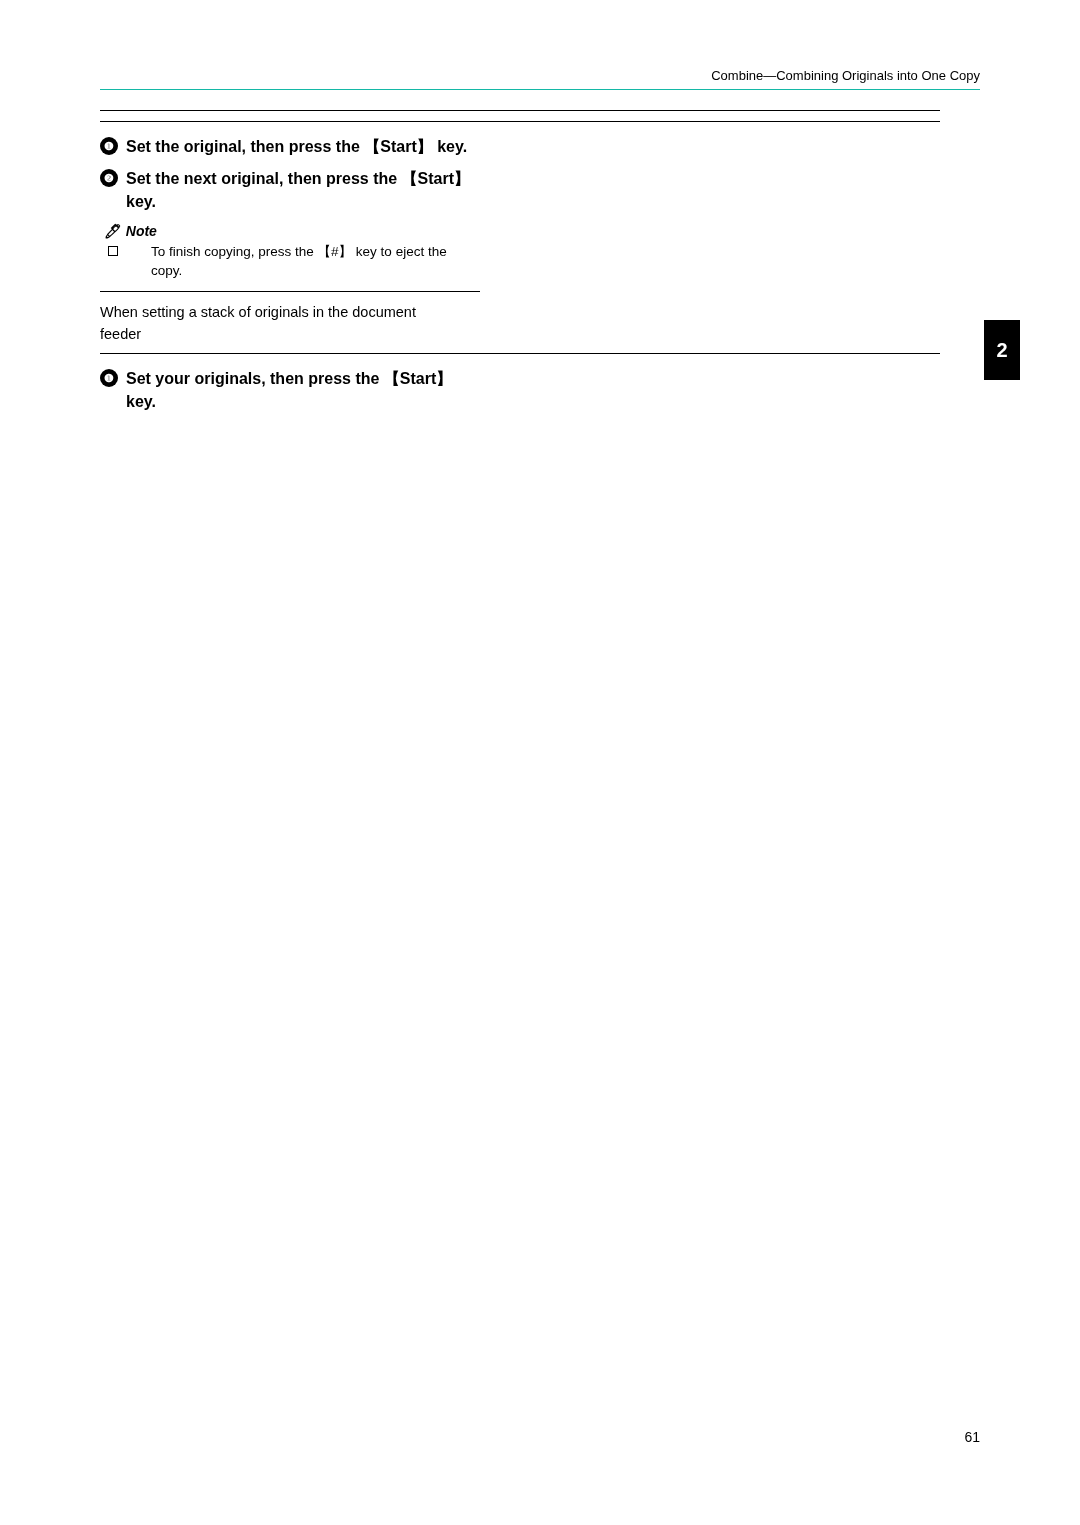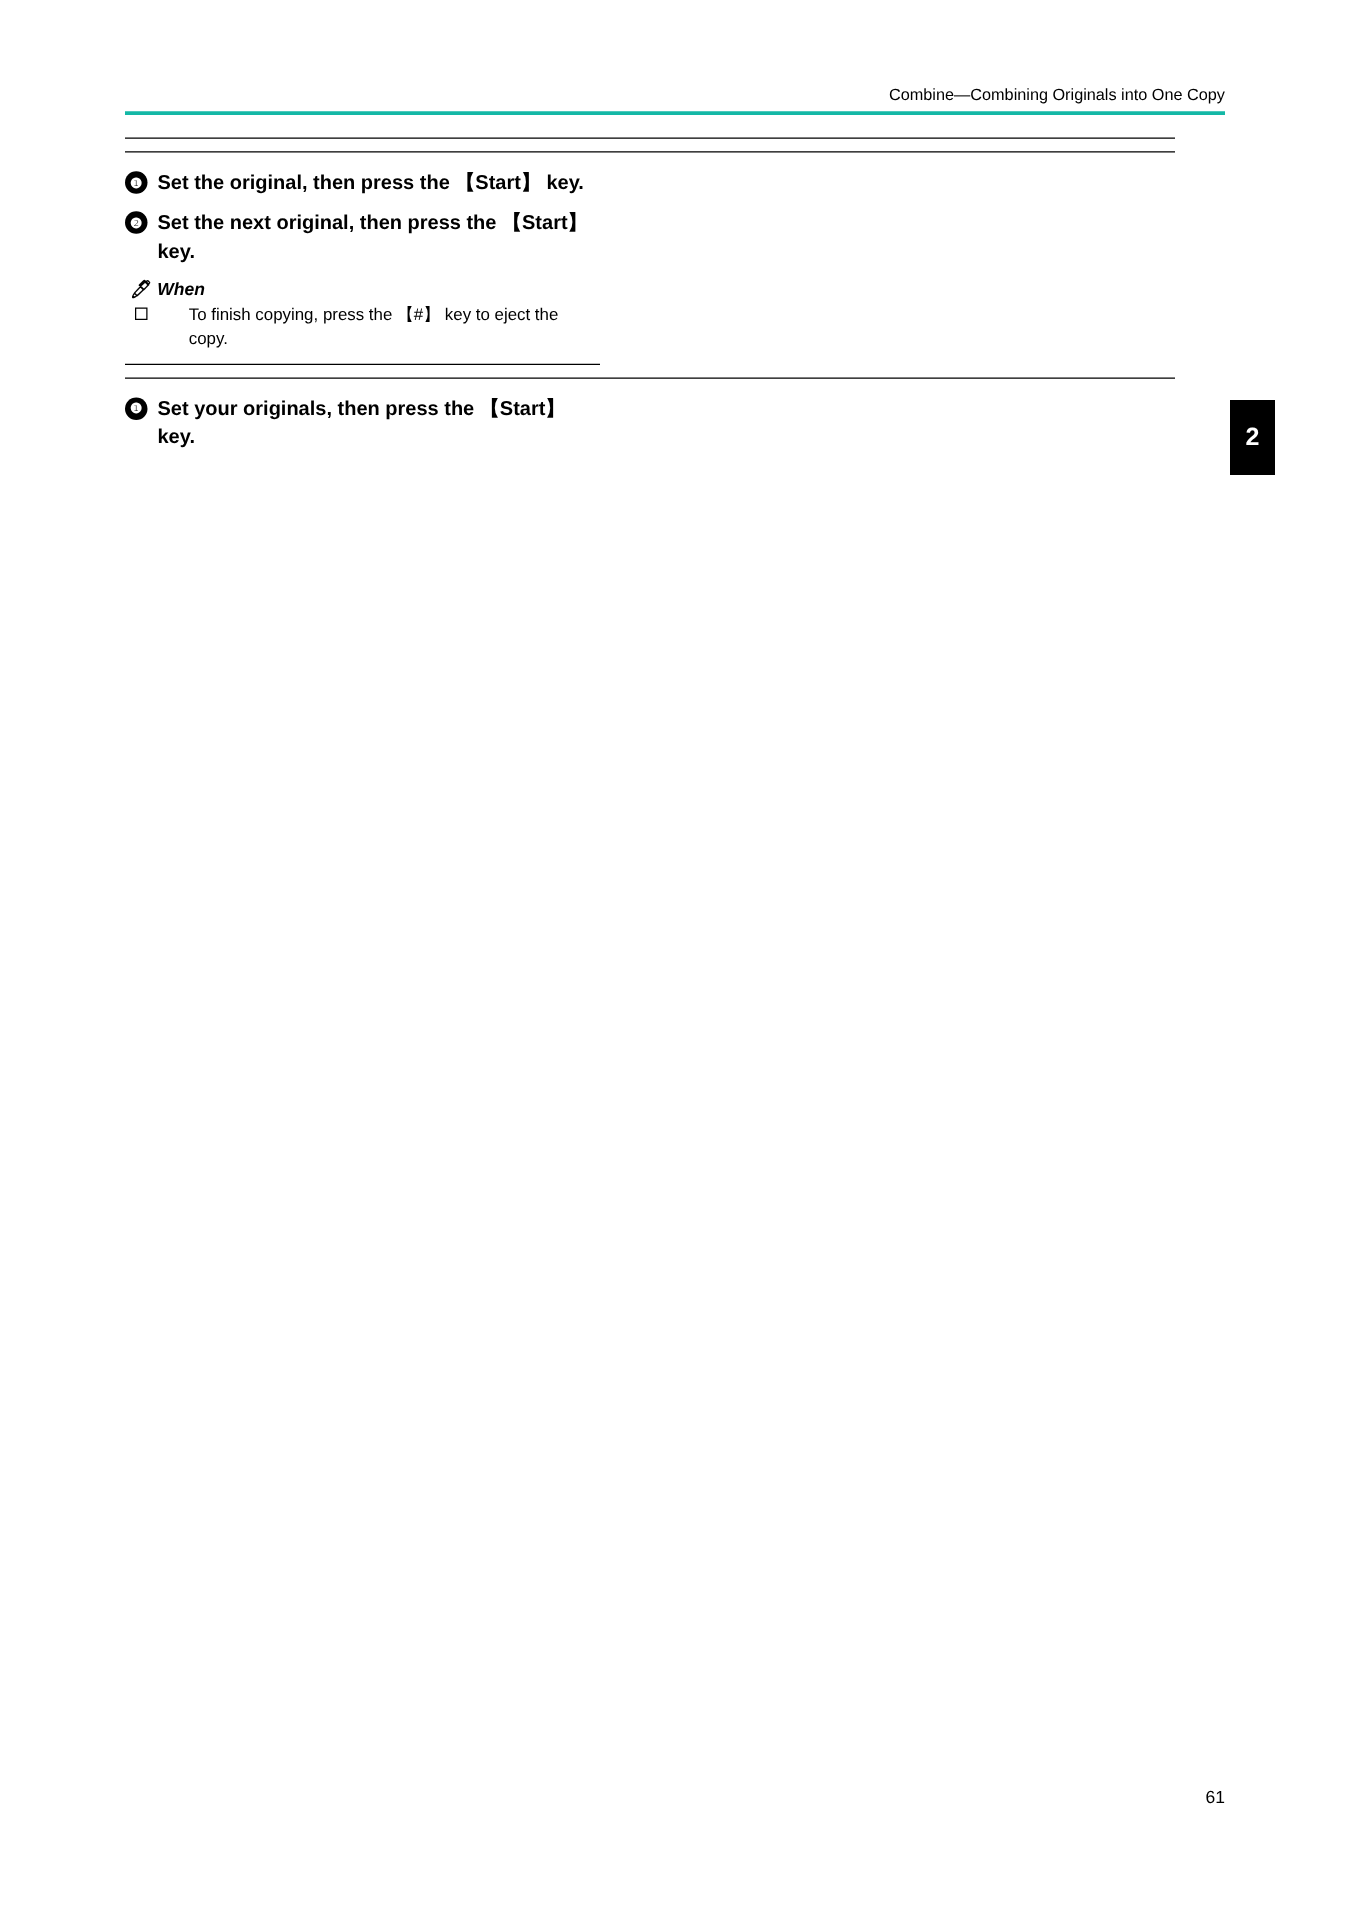--- a/index.html
+++ b/index.html
@@ -18,21 +18,21 @@
     }
 
     .page-header {
       position: absolute;
       top: 68px;
       left: 100px;
       right: 100px;
       display: flex;
       justify-content: flex-end;
       align-items: center;
-      border-bottom: 3px solid #14b8a6;
+      border-bottom: 1px solid #14b8a6;
       padding-bottom: 6px;
     }
 
     .header-title {
       font-size: 13px;
       font-family: sans-serif;
       color: #000;
     }
 
     .chapter-tab {
@@ -209,29 +209,30 @@
   </div>
 
   <div class="step-row">
     <div class="step-circle">
       <span class="step-circle-text">❷</span>
     </div>
     <span class="step-text">Set the next original, then press the <span class="bracket">【</span>Start<span class="bracket">】</span> key.</span>
   </div>
 
   <div class="note-section">
-    <div class="note-title">When</div>
+    <div class="note-title">Note</div>
     <div class="note-item">
       <span class="note-checkbox"></span>
       <span>To finish copying, press the <span class="bracket">【</span>#<span class="bracket">】</span> key to eject the copy.</span>
     </div>
   </div>
 
   <hr class="mid-divider">
 
+  <p class="section-label">When setting a stack of originals in the document feeder</p>
 
   <hr class="section-divider">
 
   <div class="step-row">
     <div class="step-circle">
       <span class="step-circle-text">❶</span>
     </div>
     <span class="step-text">Set your originals, then press the <span class="bracket">【</span>Start<span class="bracket">】</span> key.</span>
   </div>
 

